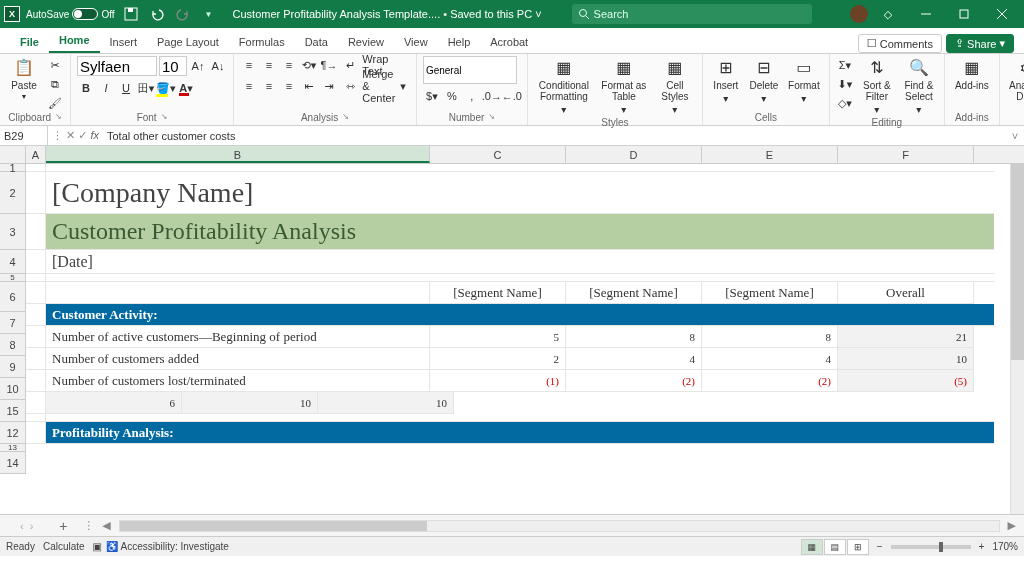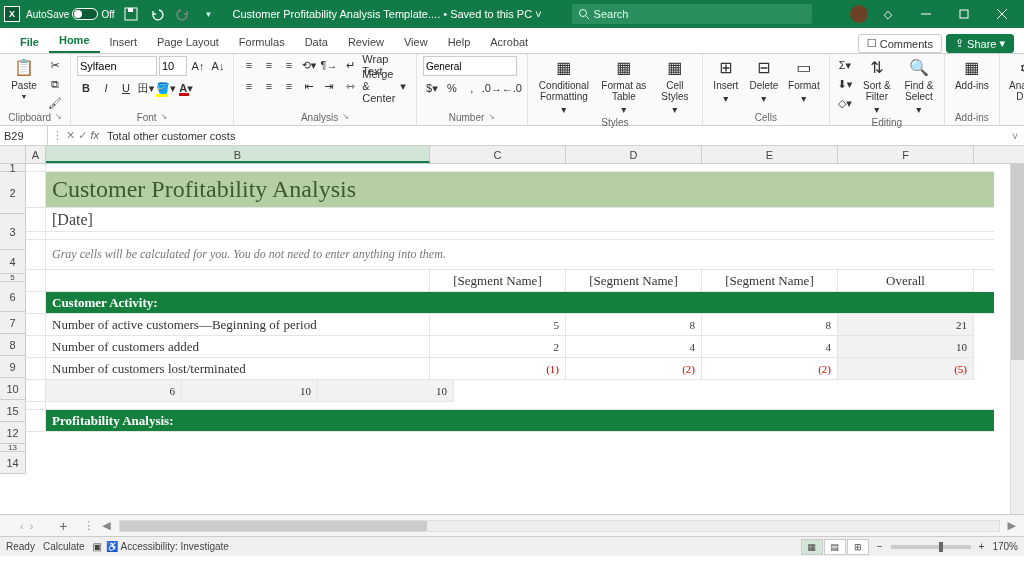--- a/index.html
+++ b/index.html
@@ -32,22 +32,22 @@
 .ribbon { height: 72px; display: flex; border-bottom: 1px solid #d0d0d0; background: #fafafa; }
 .group { border-right: 1px solid #e3e3e3; padding: 2px 6px 0; display: flex; flex-direction: column; justify-content: space-between; }
 .group-body { display: flex; gap: 4px; align-items: flex-start; }
 .group-label { font-size: 10px; text-align: center; color: #666; padding-bottom: 2px; display: flex; justify-content: center; gap: 4px; }
 .dlaunch { font-size: 8px; color: #888; cursor: pointer; }
 .col { display: flex; flex-direction: column; gap: 1px; }
 .row { display: flex; gap: 2px; align-items: center; }
 .btn-sm { width: 18px; height: 18px; display: flex; align-items: center; justify-content: center; cursor: pointer; font-size: 11px; border-radius: 2px; }
 .btn-big { width: 36px; display: flex; flex-direction: column; align-items: center; font-size: 10px; cursor: pointer; padding: 2px; text-align: center; line-height: 1.1; gap: 2px; }
 .bigicon { width: 20px; height: 20px; display: flex; align-items: center; justify-content: center; font-size: 16px; }
-.font-combo { height: 20px; border: 1px solid #ccc; font-size: 11px; padding: 0 2px; background: #fff; }
-.num-combo { height: 20px; border: 1px solid #ccc; background: #fff; font-size: 10px; width: 94px; padding: 0 2px; }
+.font-combo { height: 20px; border: 1px solid #ccc; font-size: 15px; padding: 0 2px; background: #fff; }
+.num-combo { height: 28px; border: 1px solid #ccc; background: #fff; font-size: 10px; width: 94px; padding: 0 2px; }
 
 
 .fbar { height: 20px; display: flex; align-items: center; border-bottom: 1px solid #d0d0d0; font-size: 11px; }
 .namebox { width: 48px; border-right: 1px solid #d0d0d0; padding: 0 4px; height: 100%; display: flex; align-items: center; }
 .fx-btns { display: flex; gap: 3px; padding: 0 4px; color: #888; }
 .fx { font-style: italic; color: #666; }
 .f-input { flex: 1; padding: 0 4px; }
 .expand { width: 18px; text-align: center; color: #888; cursor: pointer; }
 
 
@@ -77,21 +77,21 @@
 .r5 .cell { height: 8px; }
 .r6 { height: 30px; }
 .r6 .cell { height: 30px; }
 
 .company { font-size: 28px; color: #444; }
 .subtitle { font-size: 24px; color: #3a5a33; }
 .titlegreen { background: #b6cfa2; }
 .datelbl { font-size: 16px; color: #444; }
 .note { font-style: italic; color: #777; font-size: 12px; }
 .seghdr { font-size: 13px; color: #333; justify-content: center; }
-.section { background: #15803d; color: #fff; font-weight: bold; font-size: 13px; }
+.section { background: #0369a1; color: #fff; font-weight: bold; font-size: 13px; }
 .label { font-size: 13px; color: #333; }
 
 
 .sheettabs { height: 22px; border-top: 1px solid #ccc; display: flex; align-items: center; background: #f5f5f5; font-size: 11px; }
 .st-nav { display: flex; gap: 6px; padding: 0 20px; color: #aaa; }
 .st { padding: 3px 12px; background: #fff; border: 1px solid #ccc; border-bottom: none; border-top: 2px solid #127a46; cursor: pointer; }
 .st-add { width: 20px; text-align: center; cursor: pointer; color: #666; padding: 0 6px; font-size: 14px; }
 .hscroll { flex: 1; display: flex; align-items: center; padding: 0 8px; }
 .hscroll-track { flex: 1; height: 12px; background: #eee; position: relative; margin: 0 8px; border: 1px solid #ddd; }
 .hscroll-thumb { position: absolute; left: 0; width: 35%; height: 100%; background: #ccc; }
@@ -386,35 +386,35 @@
       <div class="rh">15</div>
       <div class="rh">12</div>
       <div class="rh" style="height:8px;line-height:8px;font-size:8px">13</div>
       <div class="rh">14</div>
     </div>
     <div class="cells">
       <div class="datarow r1" style="height:8px">
           <div class="cell" style="width:20px"></div>
           <div class="cell" style="width:948px;border-right:none"></div>
         </div>
+      <div class="datarow r2">
+          <div class="cell" style="width:20px"></div>
+          <div class="cell company" style="width:948px;border-right:none">[Company Name]</div>
+        </div>
       <div class="datarow r3">
           <div class="cell" style="width:20px"></div>
           <div class="cell subtitle titlegreen" style="width:948px;border-right:none">Customer Profitability Analysis</div>
         </div>
       <div class="datarow r4">
           <div class="cell" style="width:20px"></div>
           <div class="cell datelbl" style="width:948px;border-right:none">[Date]</div>
         </div>
       <div class="datarow r5" style="height:8px">
           <div class="cell" style="width:20px"></div>
           <div class="cell" style="width:948px;border-right:none"></div>
-        </div>
-      <div class="datarow r6">
-          <div class="cell" style="width:20px"></div>
-          <div class="cell note" style="width:948px;border-right:none">Gray cells will be calculated for you. You do not need to enter anything into them.</div>
         </div>
       <div class="datarow">
         <div class="cell" style="width:20px"></div>
         <div class="cell" style="width:384px"></div>
         <div class="cell seghdr" style="width:136px">[Segment Name]</div>
         <div class="cell seghdr" style="width:136px">[Segment Name]</div>
         <div class="cell seghdr" style="width:136px">[Segment Name]</div>
         <div class="cell seghdr" style="width:136px">Overall</div>
       </div>
       <div class="datarow">

